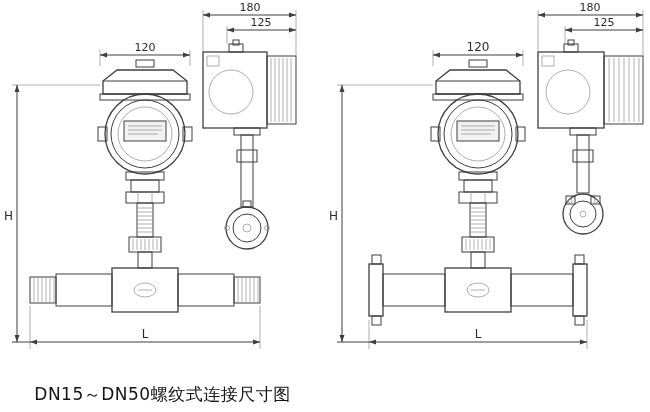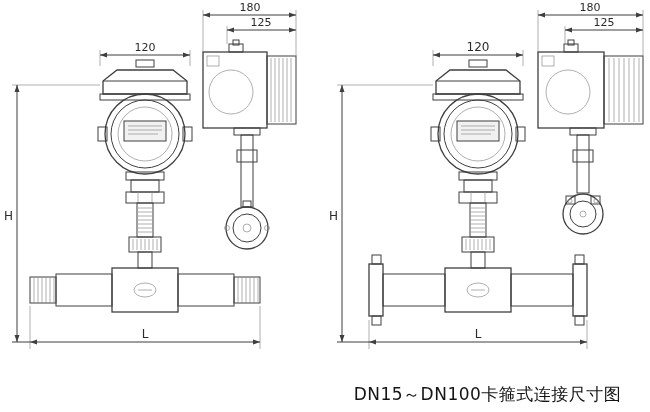--- a/index.html
+++ b/index.html
@@ -110,20 +110,21 @@
         <text class="dimbig" x="4" y="220">H</text>
       </g>
       <g>
         <path class="thin" d="M30,306 V349 M260,306 V349"></path>
         <path class="ln" d="M12,342 H260"></path>
         <polygon class="fillk" points="30,342 37,339.5 37,344.5"></polygon>
         <polygon class="fillk" points="260,342 253,339.5 253,344.5"></polygon>
         <text class="dimbig" x="145" y="338" text-anchor="middle">L</text>
       </g>
     </svg>
+    <div class="caption">DN15～DN50螺纹式连接尺寸图</div>
   </div>
 
   <div class="figure">
     <svg width="325" height="374" viewBox="0 0 325 374">
 
       <g>
         <rect class="ln" x="144" y="60" width="18" height="7"></rect>
         <path class="ln2" d="M111,94 L111,81 L125,70 L181,70 L195,81 L195,94 Z"></path>
         <path class="ln" d="M111,81 H195"></path>
         <rect class="ln" x="108" y="94" width="90" height="6"></rect>
@@ -206,16 +207,15 @@
         <text class="dimbig" x="4" y="220">H</text>
       </g>
       <g>
         <path class="thin" d="M44,320 V349 M262,320 V349"></path>
         <path class="ln" d="M12,342 H262"></path>
         <polygon class="fillk" points="44,342 51,339.5 51,344.5"></polygon>
         <polygon class="fillk" points="262,342 255,339.5 255,344.5"></polygon>
         <text class="dimbig" x="153" y="338" text-anchor="middle">L</text>
       </g>
     </svg>
-    <div class="caption">DN15～DN100卡箍式连接尺寸图</div>
   </div>
 
 </div>
 
 </body></html>

